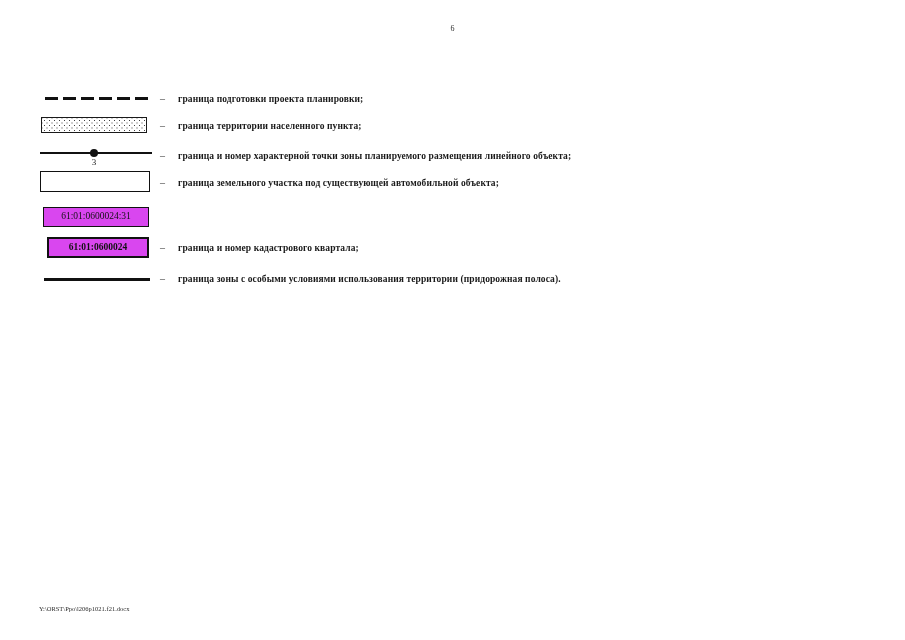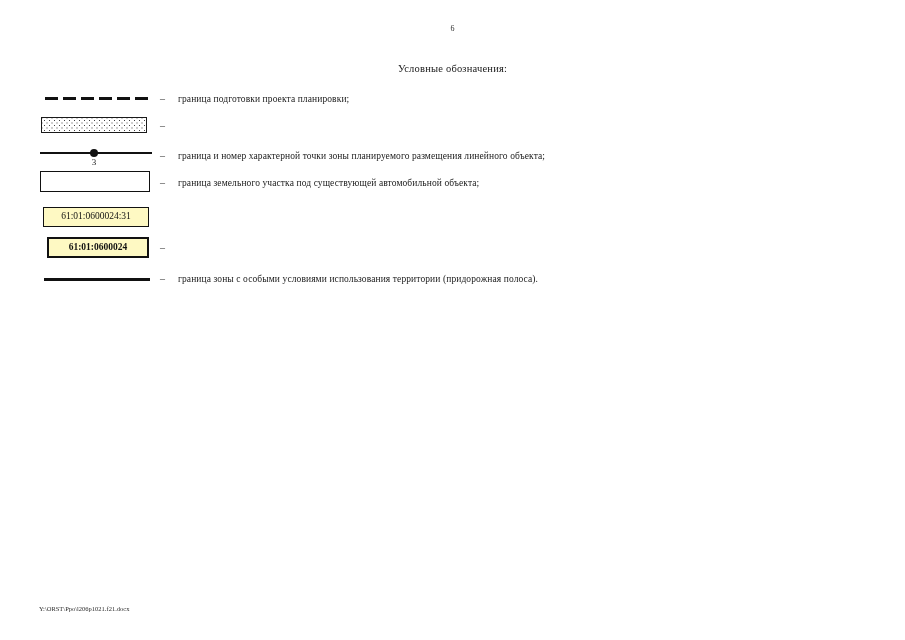--- a/index.html
+++ b/index.html
@@ -77,20 +77,21 @@
   .desc-cell {
     position: absolute;
     left: 178px;
     top: 0;
     height: 30px;
     line-height: 30px;
     font-size: 9.5px;
     color: #1a1a1a;
     white-space: nowrap;
     letter-spacing: .1px;
+    font-weight: bold;
   }
 
   
   .row-0 { top: 0px; }
   .row-1 { top: 27px; }
   .row-2 { top: 57px; }
   .row-3 { top: 84px; }
   .row-4 { top: 119px; }
   .row-5 { top: 149px; }
   .row-6 { top: 180px; }
@@ -176,21 +177,21 @@
   }
 
   
   .sw-box {
     position: absolute;
     left: 5px;
     top: 4px;
     width: 106px;
     height: 20px;
     border: 1.5px solid #111111;
-    background: #fef9c3;
+    background: #d946ef;
     box-sizing: border-box;
     text-align: center;
     font-size: 9.5px;
     line-height: 17px;
     color: #111111;
   }
   .sw-box.thick {
     left: 9px;
     width: 102px;
     height: 21px;
@@ -220,21 +221,20 @@
     letter-spacing: 0;
   }
 </style>
 </head>
 <body>
 
 <div class="page">
 
   <div class="page-number">6</div>
 
-  <div class="legend-title">Условные обозначения:</div>
 
   <div class="legend">
 
     <div class="legend-row row-0">
       <div class="swatch-cell">
         <div class="sw-dashed">
           <i style="left:0px"></i>
             <i style="left:18px"></i>
             <i style="left:36px"></i>
           <i style="left:54px"></i>
@@ -244,20 +244,21 @@
       </div>
       <div class="dash-cell">–</div>
       <div class="desc-cell">граница подготовки проекта планировки;</div>
     </div>
 
     <div class="legend-row row-1">
       <div class="swatch-cell">
         <div class="sw-stipple"></div>
       </div>
       <div class="dash-cell">–</div>
+      <div class="desc-cell">граница территории населенного пункта;</div>
     </div>
 
     <div class="legend-row row-2">
       <div class="swatch-cell">
         <div class="sw-point">
           <div class="line"></div>
           <div class="dot"></div>
           <div class="pt-label">3</div>
         </div>
       </div>
@@ -277,20 +278,21 @@
       <div class="swatch-cell">
         <div class="sw-box">61:01:0600024:31</div>
       </div>
     </div>
 
     <div class="legend-row row-5">
       <div class="swatch-cell">
         <div class="sw-box thick">61:01:0600024</div>
       </div>
       <div class="dash-cell">–</div>
+      <div class="desc-cell">граница и номер кадастрового квартала;</div>
     </div>
 
     <div class="legend-row row-6">
       <div class="swatch-cell">
         <div class="sw-solid"></div>
       </div>
       <div class="dash-cell">–</div>
       <div class="desc-cell">граница зоны с особыми условиями использования территории (придорожная полоса).</div>
     </div>
 

